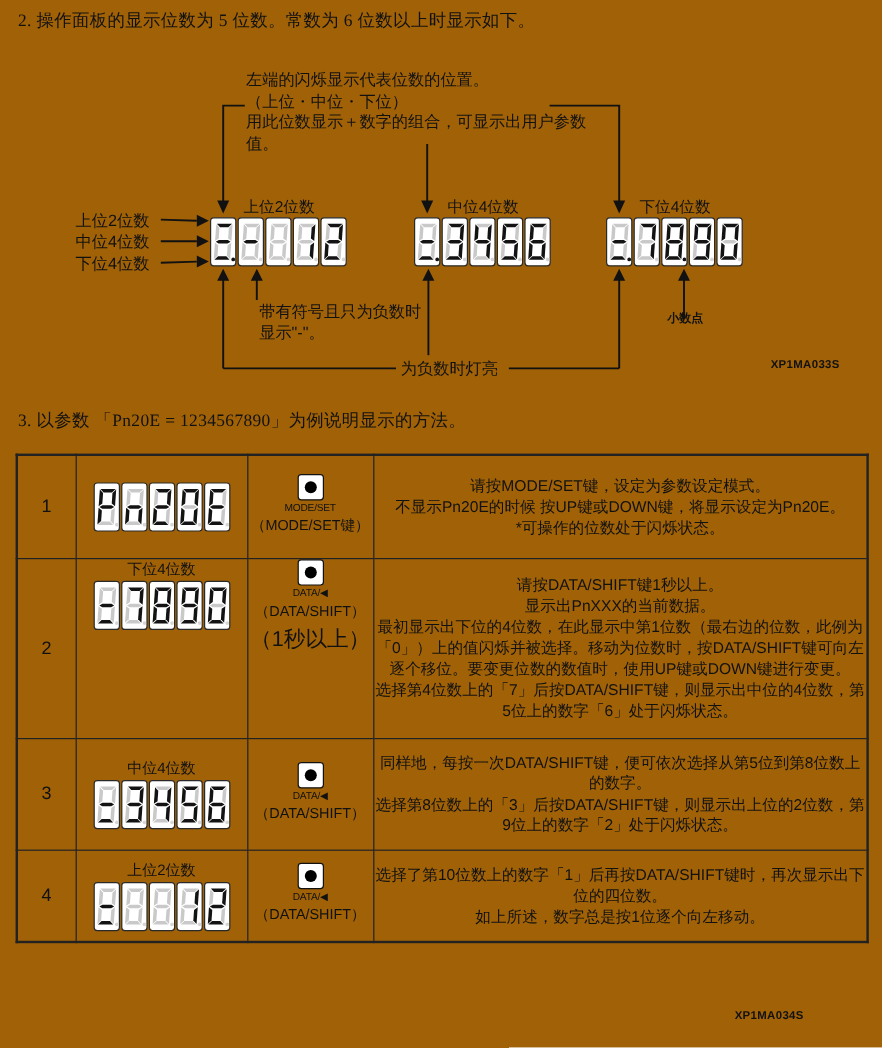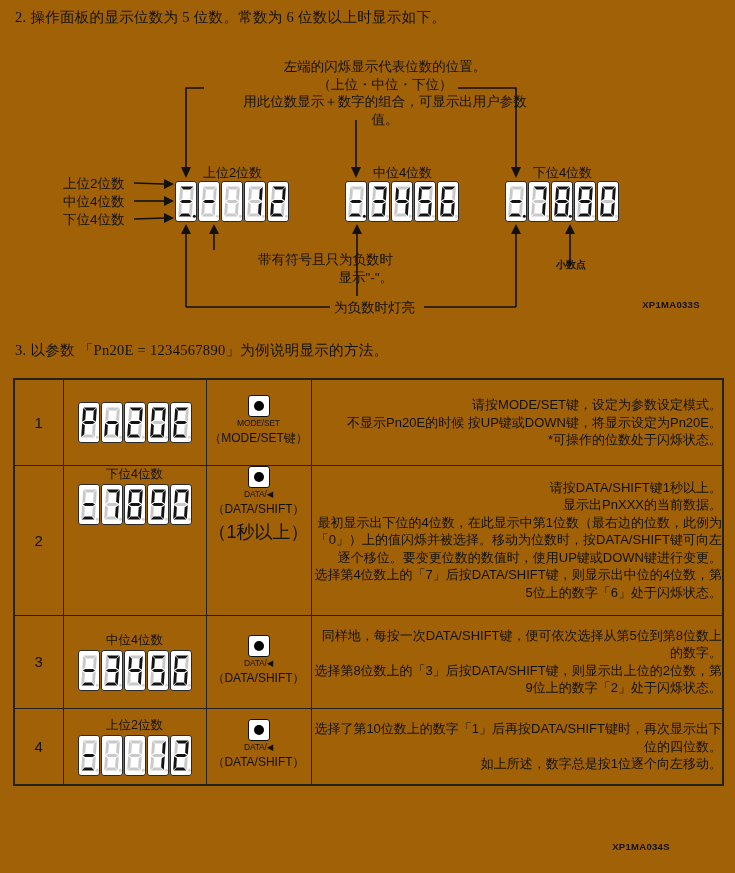--- a/index.html
+++ b/index.html
@@ -33,21 +33,21 @@
   .tbl-disp-label{font-size:12.5px;height:15px;}
   .panel-inner{display:flex;flex-direction:column;align-items:center;}
   .key-icon{width:20px;height:20px;border:1.5px solid #111;border-radius:3px;
             position:relative;background:#fff;}
   .key-icon .dot{position:absolute;left:50%;top:50%;width:10px;height:10px;margin:-5px 0 0 -5px;
             border-radius:50%;background:#000;}
   .key-label{font-size:8.5px;letter-spacing:-.2px;margin-top:1px;}
   .key-name{font-size:12px;margin-top:2px;}
   .key-extra{font-size:18px;margin-top:2px;}
   .desc{font-size:13px;line-height:17.5px;padding:6px 10px 6px 12px;white-space:pre-line;
-        text-align:right;}
+        text-align:center;}
   .vtop{vertical-align:top !important;}
   .pt14{padding-top:14px;}
 </style>
 </head>
 <body>
 
 <div class="page">
 
   <div class="abs serif section-line" style="left:15px;top:8px;width:700px;">2. 操作面板的显示位数为 5 位数。常数为 6 位数以上时显示如下。</div>
 
@@ -84,21 +84,21 @@
         <polygon points="164,213 164,223 174,218"></polygon>
 
         <polygon points="181,234 191,234 186,224"></polygon>
         <polygon points="209,234 219,234 214,224"></polygon>
         <polygon points="352,234 362,234 357,224"></polygon>
         <polygon points="511,234 521,234 516,224"></polygon>
         <polygon points="565,234 575,234 570,224"></polygon>
       </g>
     </svg>
 
-    <div class="abs callout pre" style="left:205px;top:58px;width:360px;text-align:center;">左端的闪烁显示代表位数的位置。
+    <div class="abs callout pre" style="left:205px;top:58px;width:360px;">左端的闪烁显示代表位数的位置。
 （上位・中位・下位）
 用此位数显示＋数字的组合，可显示出用户参数
 值。</div>
 
     <div class="abs left-labels" style="left:63px;top:175px;">
       <div>上位2位数</div>
       <div>中位4位数</div>
       <div>下位4位数</div>
     </div>
 
@@ -316,21 +316,21 @@
               <polygon points="7.2,33.3 14.8,33.3 18,36.5 4,36.5" fill="#131313"></polygon>
               <polygon points="3.5,20.7 6.7,23.1 6.7,32.8 3.5,36" fill="#131313"></polygon>
               <polygon points="3.5,4 6.7,7.2 6.7,16.9 3.5,19.3" fill="#131313"></polygon>
               <polygon points="4.2,20 6.9,18.4 15.1,18.4 17.8,20 15.1,21.6 6.9,21.6" fill="#c9c9c9"></polygon>
             </g>
             <circle cx="20.2" cy="36.2" r="1.7" fill="#d6d6d6"></circle>
           </svg>
         </div>
       </div>
 
-    <div class="abs smalltext pre" style="left:203px;top:251px;width:190px;text-align:right;">带有符号且只为负数时
+    <div class="abs smalltext pre" style="left:216px;top:251px;width:190px;">带有符号且只为负数时
 显示"-"。</div>
     <div class="abs smalltext" style="left:334px;top:299px;">为负数时灯亮</div>
     <div class="abs" style="left:526px;top:258px;width:90px;text-align:center;font-size:10px;font-weight:bold;">小数点</div>
     <div class="abs fig-code" style="left:620px;top:299px;width:102px;">XP1MA033S</div>
   </div>
 
   <div class="abs serif section-line" style="left:15px;top:341px;width:700px;">3. 以参数 「Pn20E = 1234567890」为例说明显示的方法。</div>
 
   <table class="steps abs" style="left:13px;top:378px;">
     <colgroup>

